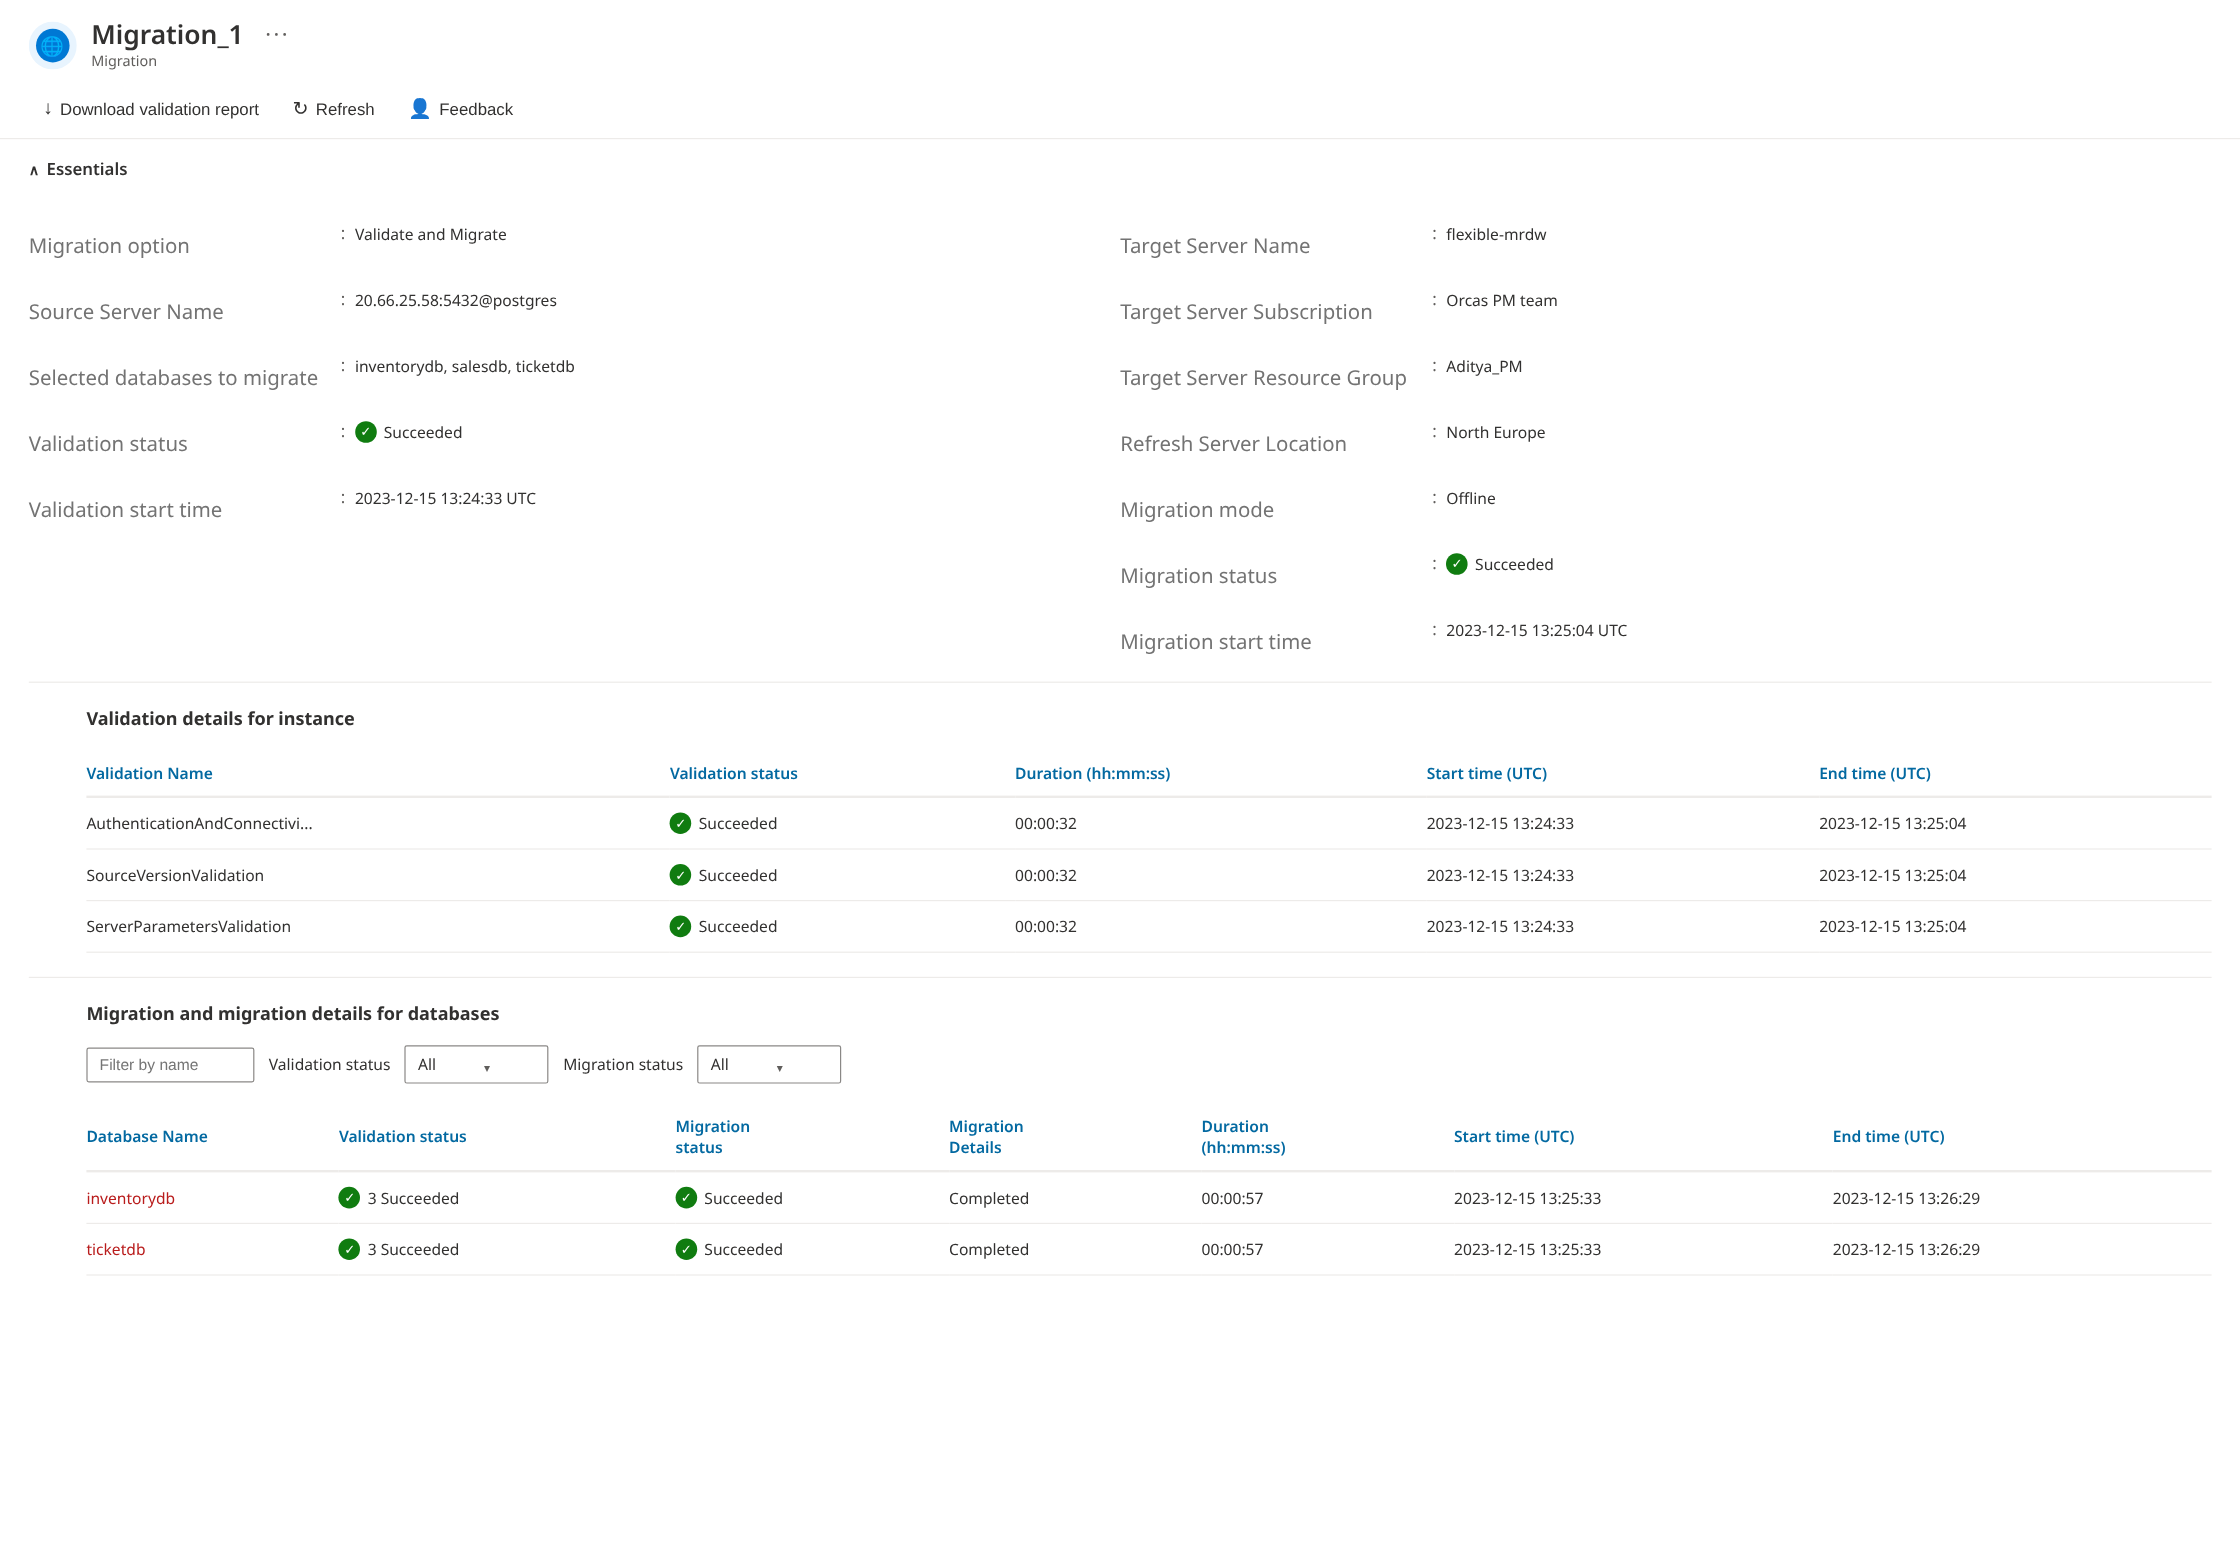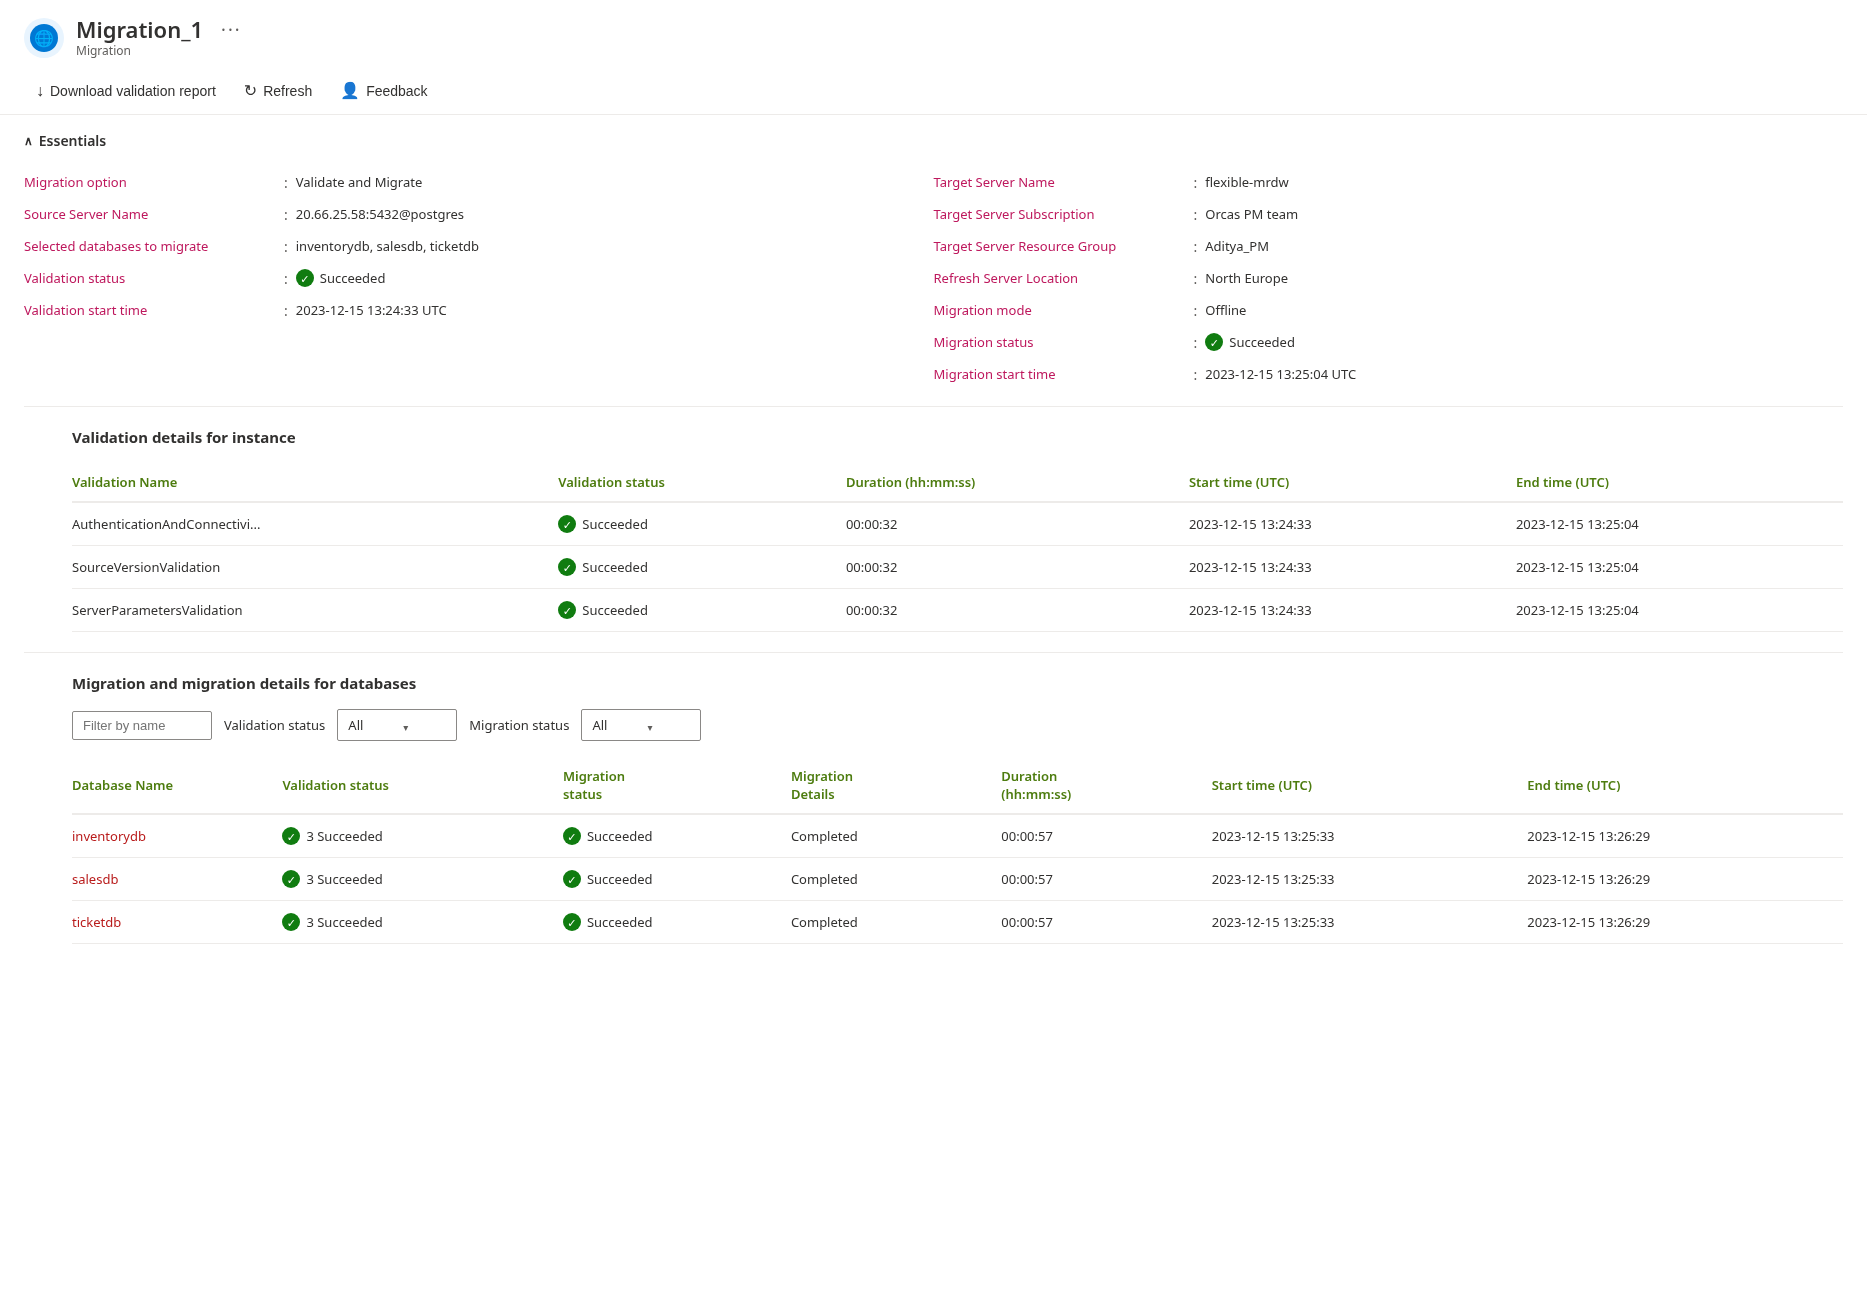--- a/index.html
+++ b/index.html
@@ -90,23 +90,24 @@
       gap: 0;
     }
     .essentials-row {
       display: flex;
       align-items: center;
       padding: 6px 0;
       min-height: 32px;
     }
     .essentials-label {
       width: 260px;
-      color: #be185d;
-      font-size: 13px;
+      color: #737373;
+      font-size: 17px;
       flex-shrink: 0;
+      margin-top: 20px;
     }
     .essentials-separator {
       margin-right: 8px;
       color: #605e5c;
     }
     .essentials-value {
       color: #323130;
       font-size: 13px;
       display: flex;
       align-items: center;
@@ -145,21 +146,21 @@
     table {
       width: 100%;
       border-collapse: collapse;
     }
     th {
       text-align: left;
       font-weight: 600;
       font-size: 13px;
       padding: 10px 12px 10px 0;
       border-bottom: 2px solid #edebe9;
-      color: #4d7c0f;
+      color: #0369a1;
     }
     td {
       padding: 12px 12px 12px 0;
       border-bottom: 1px solid #edebe9;
       font-size: 13px;
       color: #323130;
       vertical-align: middle;
     }
     .td-status {
       display: flex;
@@ -440,41 +441,20 @@
         Succeeded
       </div>
     </td>
     <td>Completed</td>
     <td>00:00:57</td>
     <td>2023-12-15 13:25:33</td>
     <td>2023-12-15 13:26:29</td>
   </tr>
         <tr>
     <td>
-      <a class="db-link">salesdb</a>
-    </td>
-    <td>
-      <div class="td-status">
-        <span class="status-icon-success">✓</span>
-        3 Succeeded
-      </div>
-    </td>
-    <td>
-      <div class="td-status">
-        <span class="status-icon-success">✓</span>
-        Succeeded
-      </div>
-    </td>
-    <td>Completed</td>
-    <td>00:00:57</td>
-    <td>2023-12-15 13:25:33</td>
-    <td>2023-12-15 13:26:29</td>
-  </tr>
-        <tr>
-    <td>
       <a class="db-link">ticketdb</a>
     </td>
     <td>
       <div class="td-status">
         <span class="status-icon-success">✓</span>
         3 Succeeded
       </div>
     </td>
     <td>
       <div class="td-status">

